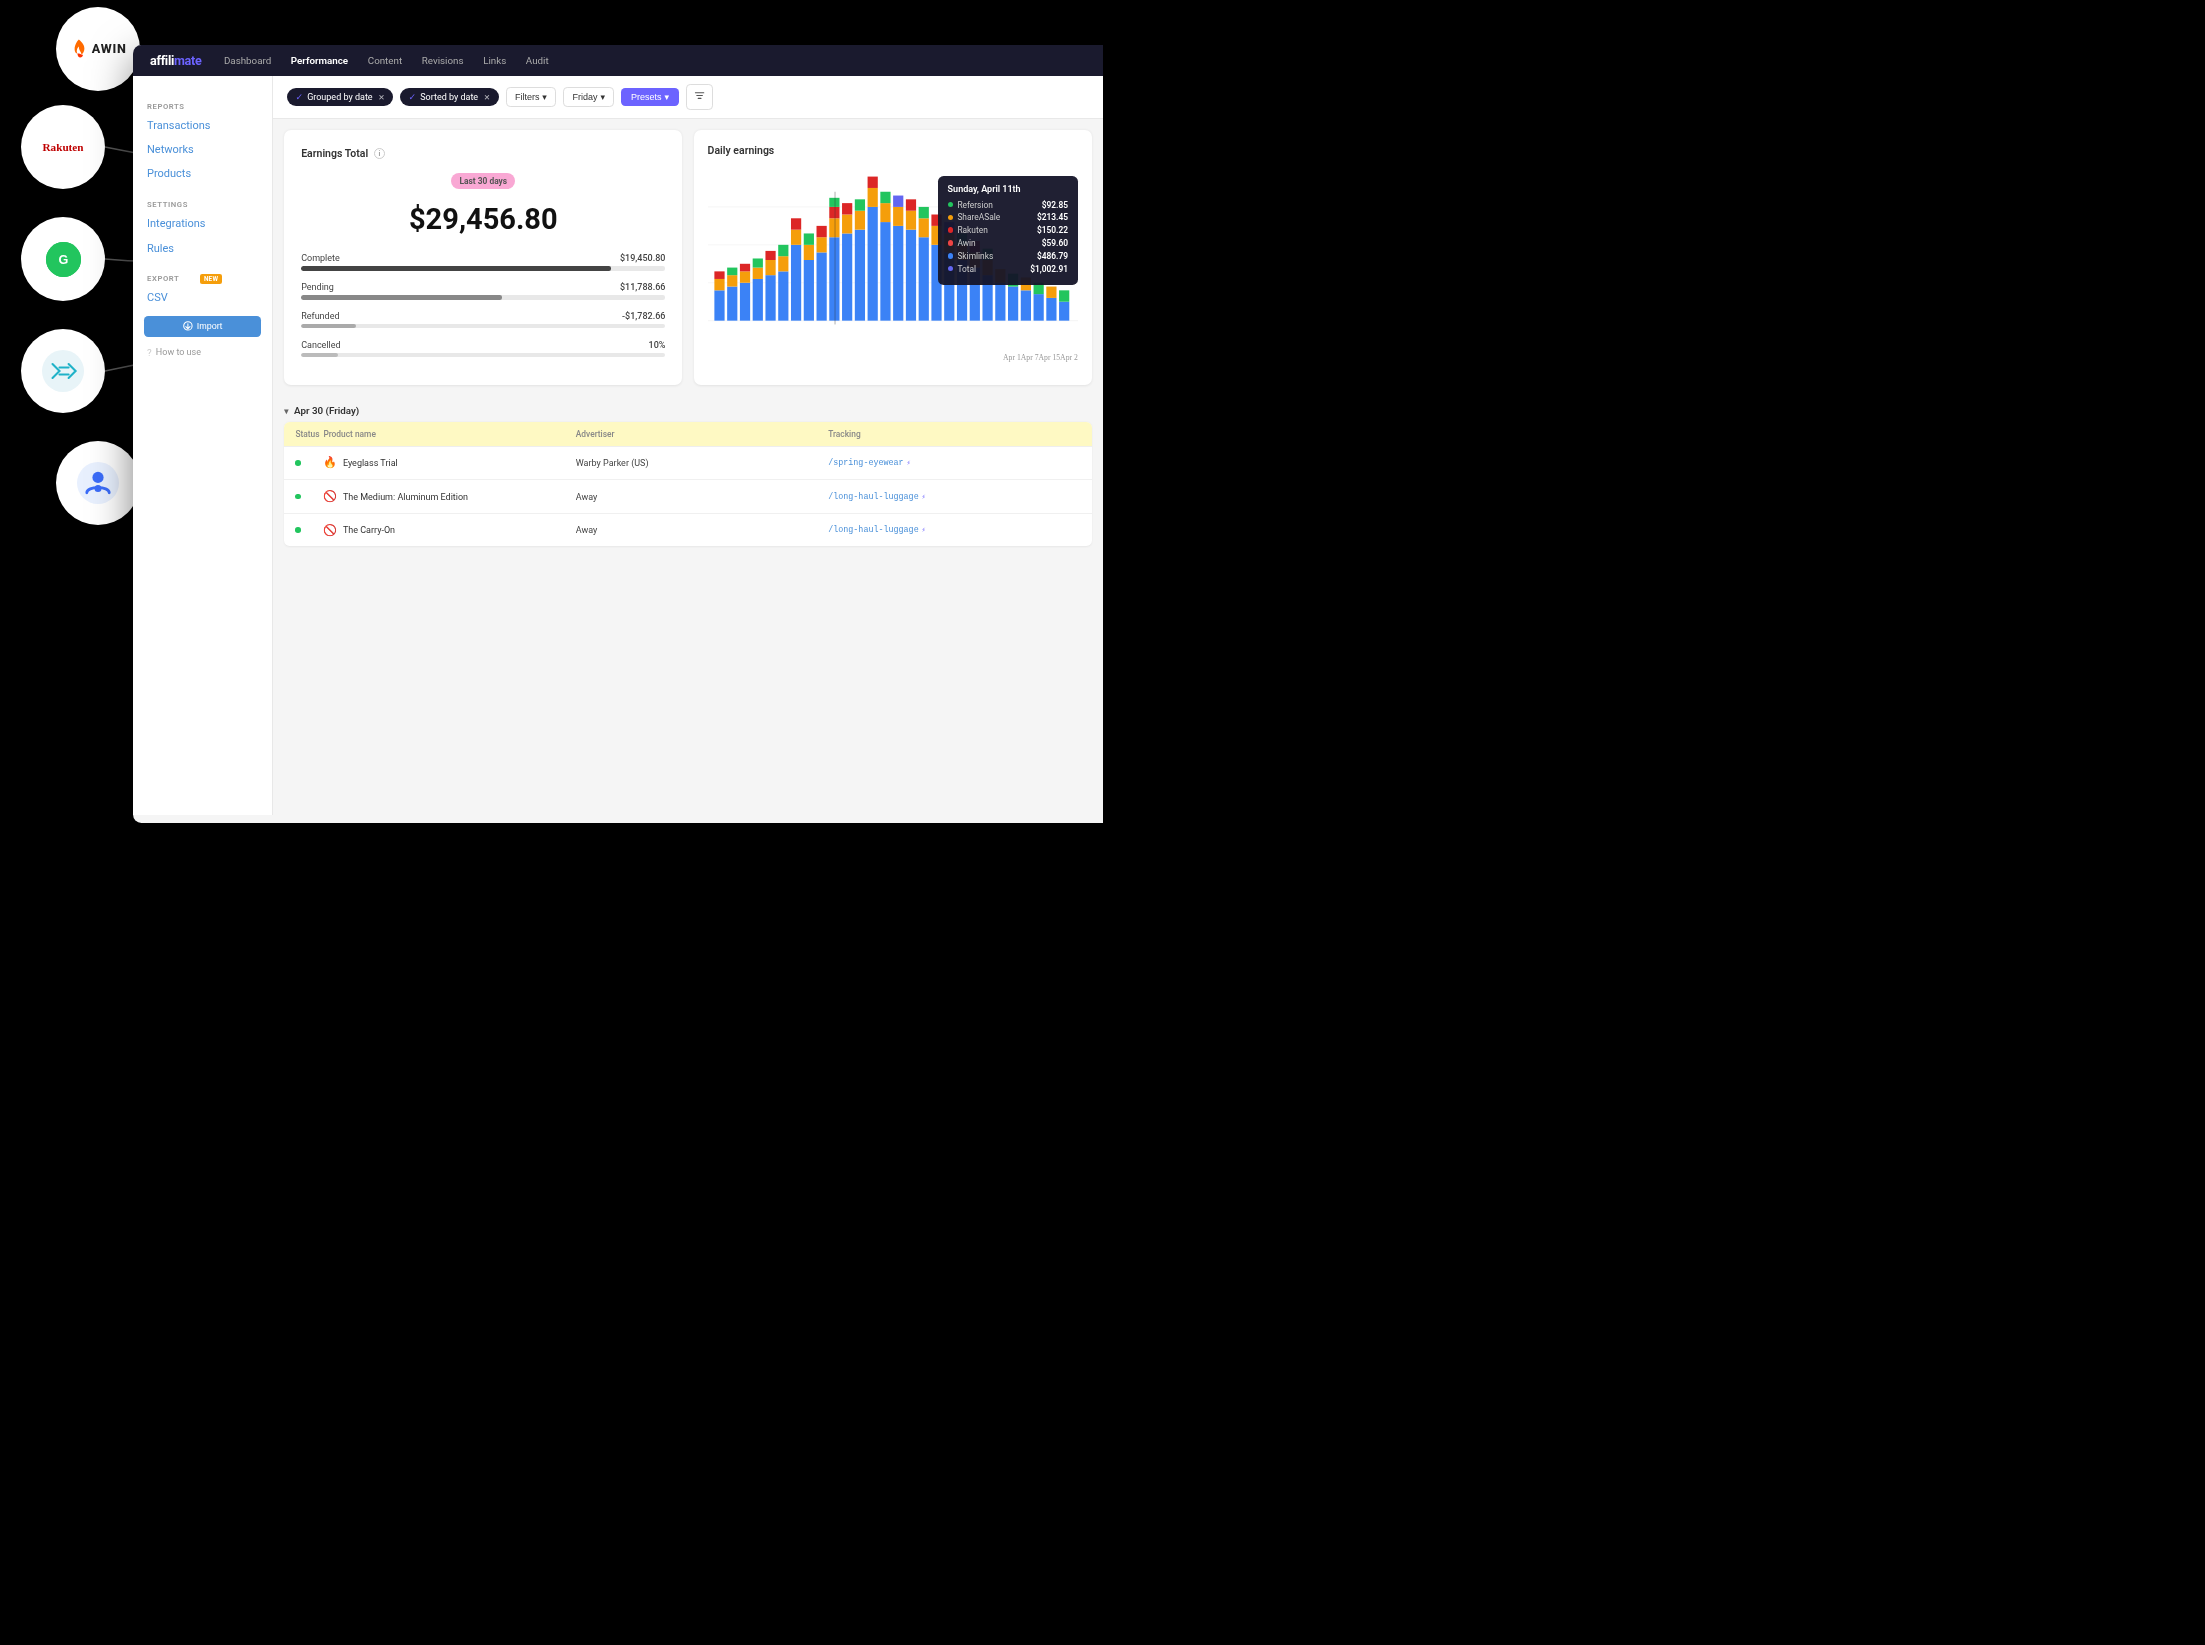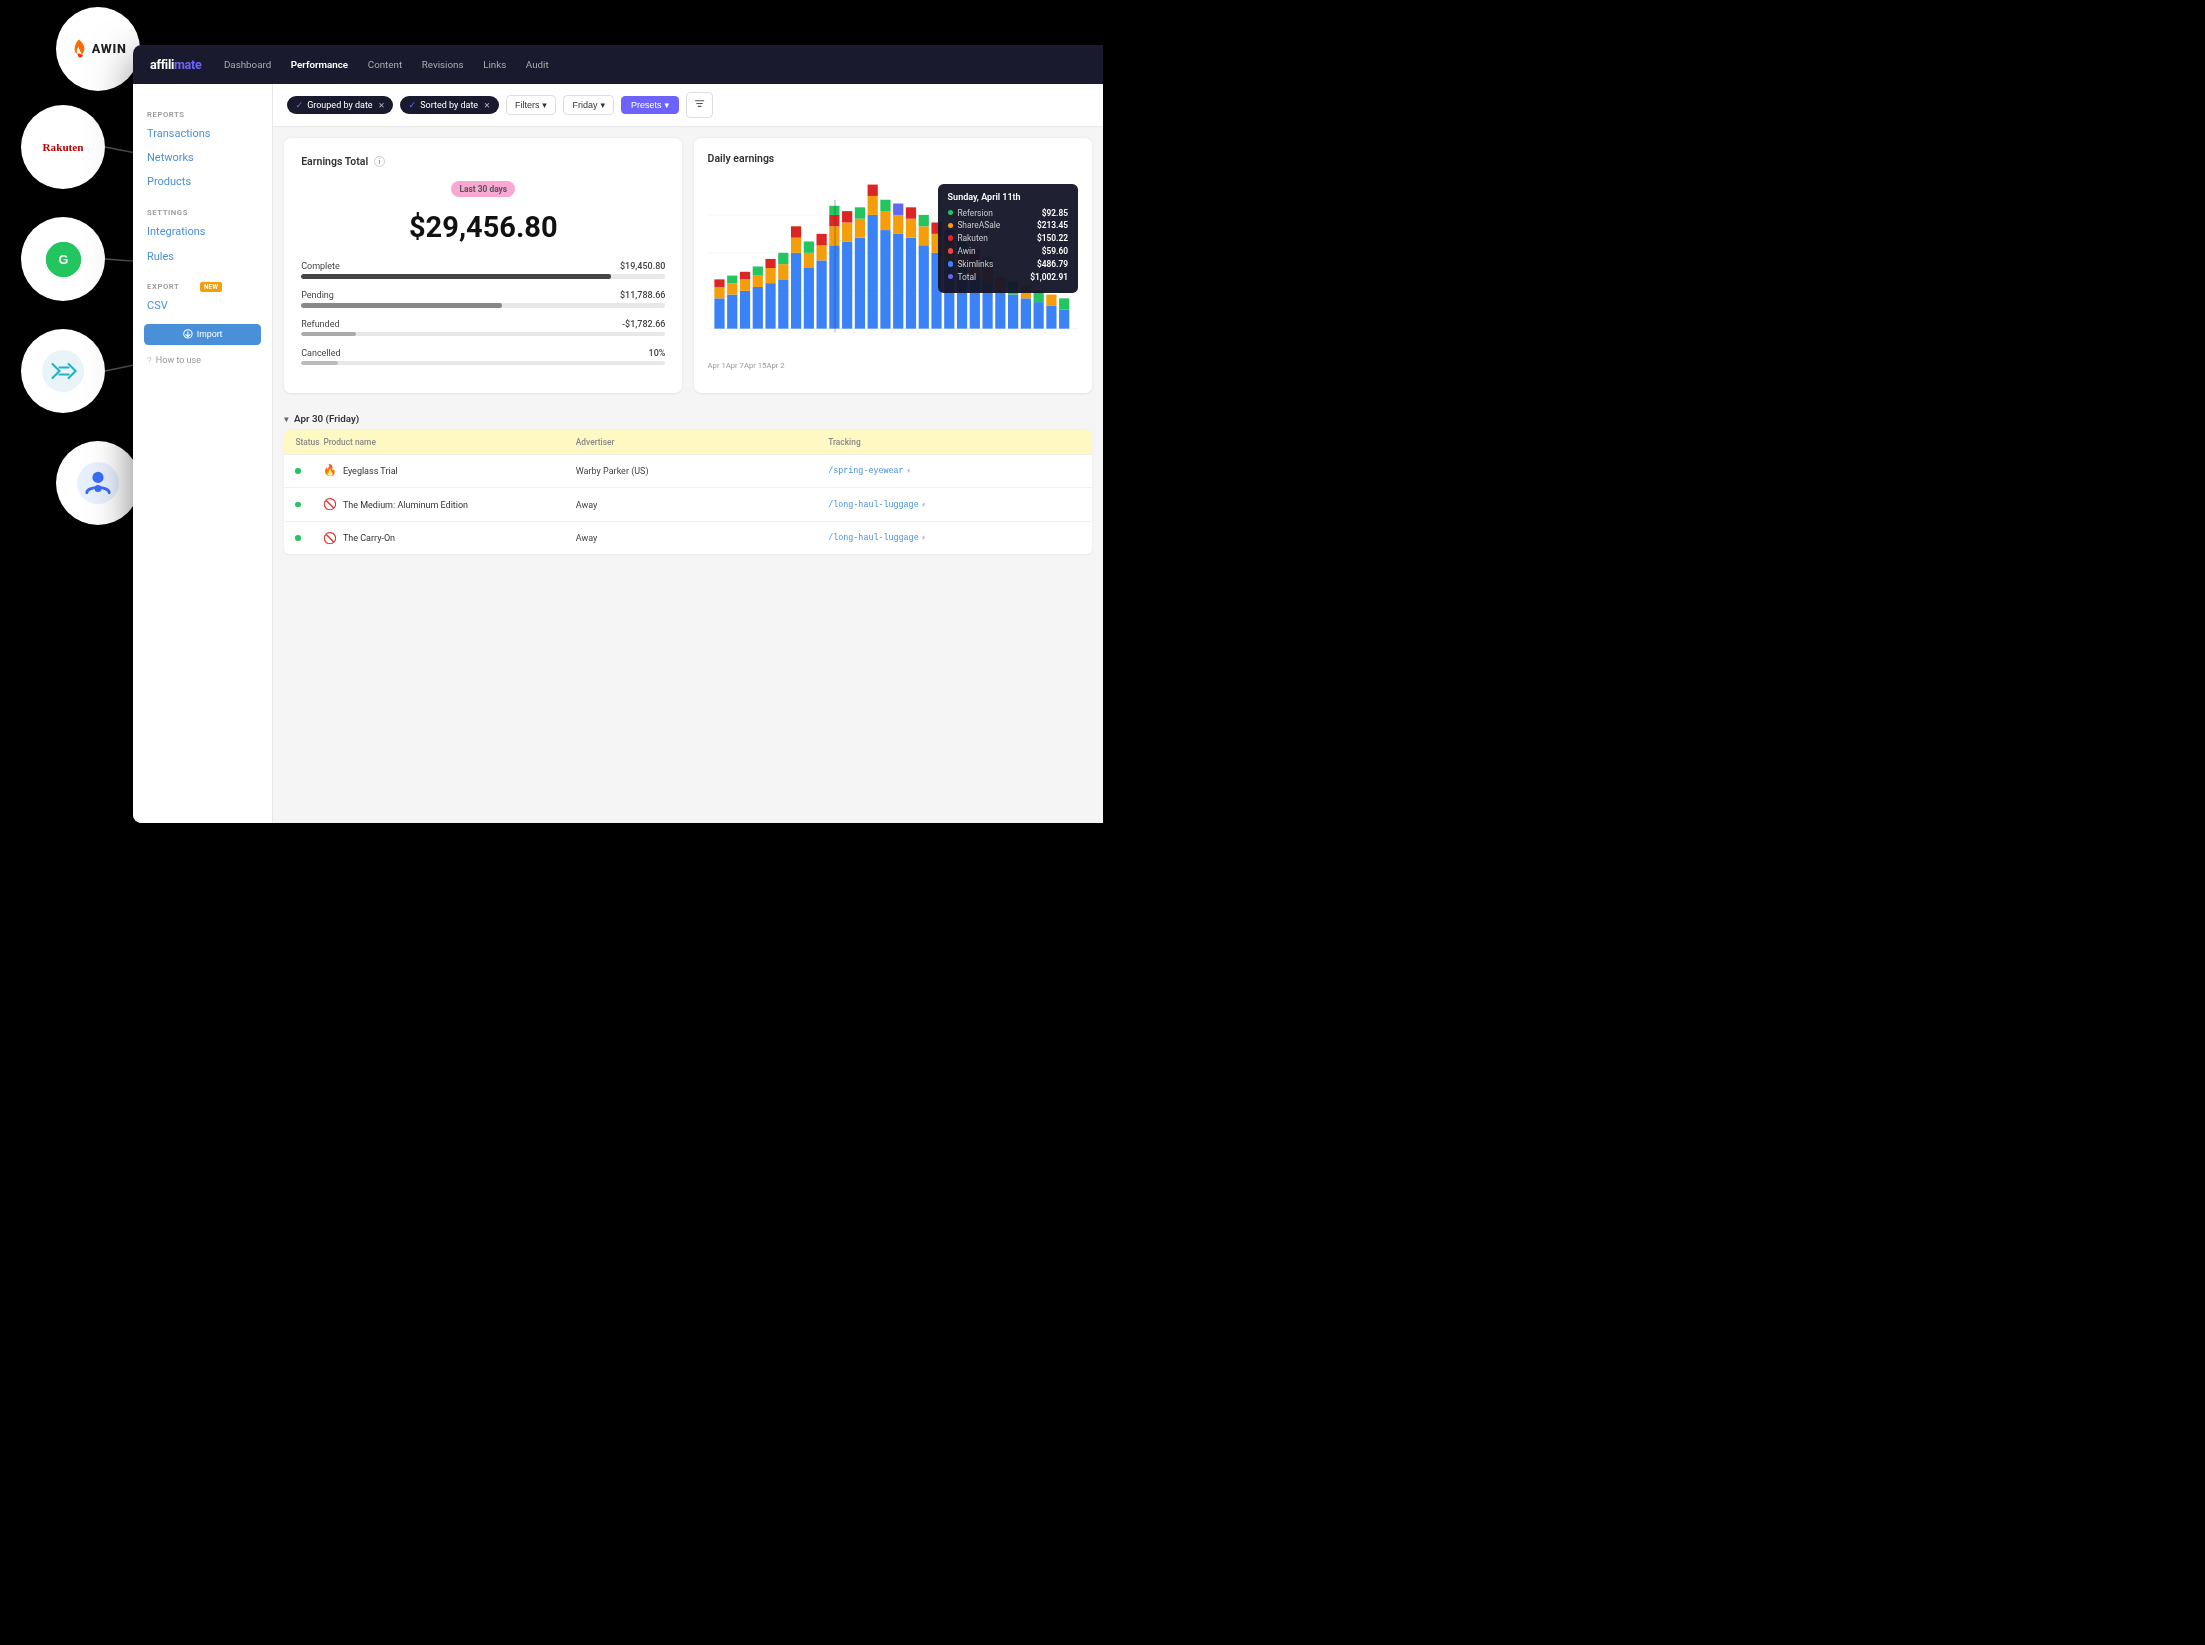--- a/index.html
+++ b/index.html
@@ -57,21 +57,21 @@
       border-radius: 8.4px 0 0 8.4px;
       overflow: hidden;
       box-shadow: 0 14px 42px rgba(0,0,0,0.5);
     }
 
     
     .top-nav {
       background: #1a1a2e;
       display: flex;
       align-items: center;
-      height: 39px;
+      height: 31px;
       padding: 0 17px;
       gap: 22.4px;
     }
 
     .nav-logo {
       color: #fff;
       font-weight: 700;
       font-size: 12.6px;
       letter-spacing: -0.3px;
     }
@@ -403,24 +403,25 @@
       color: #ccc;
     }
 
     .tooltip-value {
       font-weight: 600;
     }
 
     
     .chart-x-labels {
       display: flex;
-      justify-content: flex-start;
+      justify-content: flex-end;
       padding: 2.8px 0 0;
       font-size: 7.7px;
       color: #999;
+      font-family: Liberation Serif, serif;
     }
 
     
     .data-section {
       padding: 0 11.2px 11.2px;
     }
 
     .date-group-header {
       display: flex;
       align-items: center;

